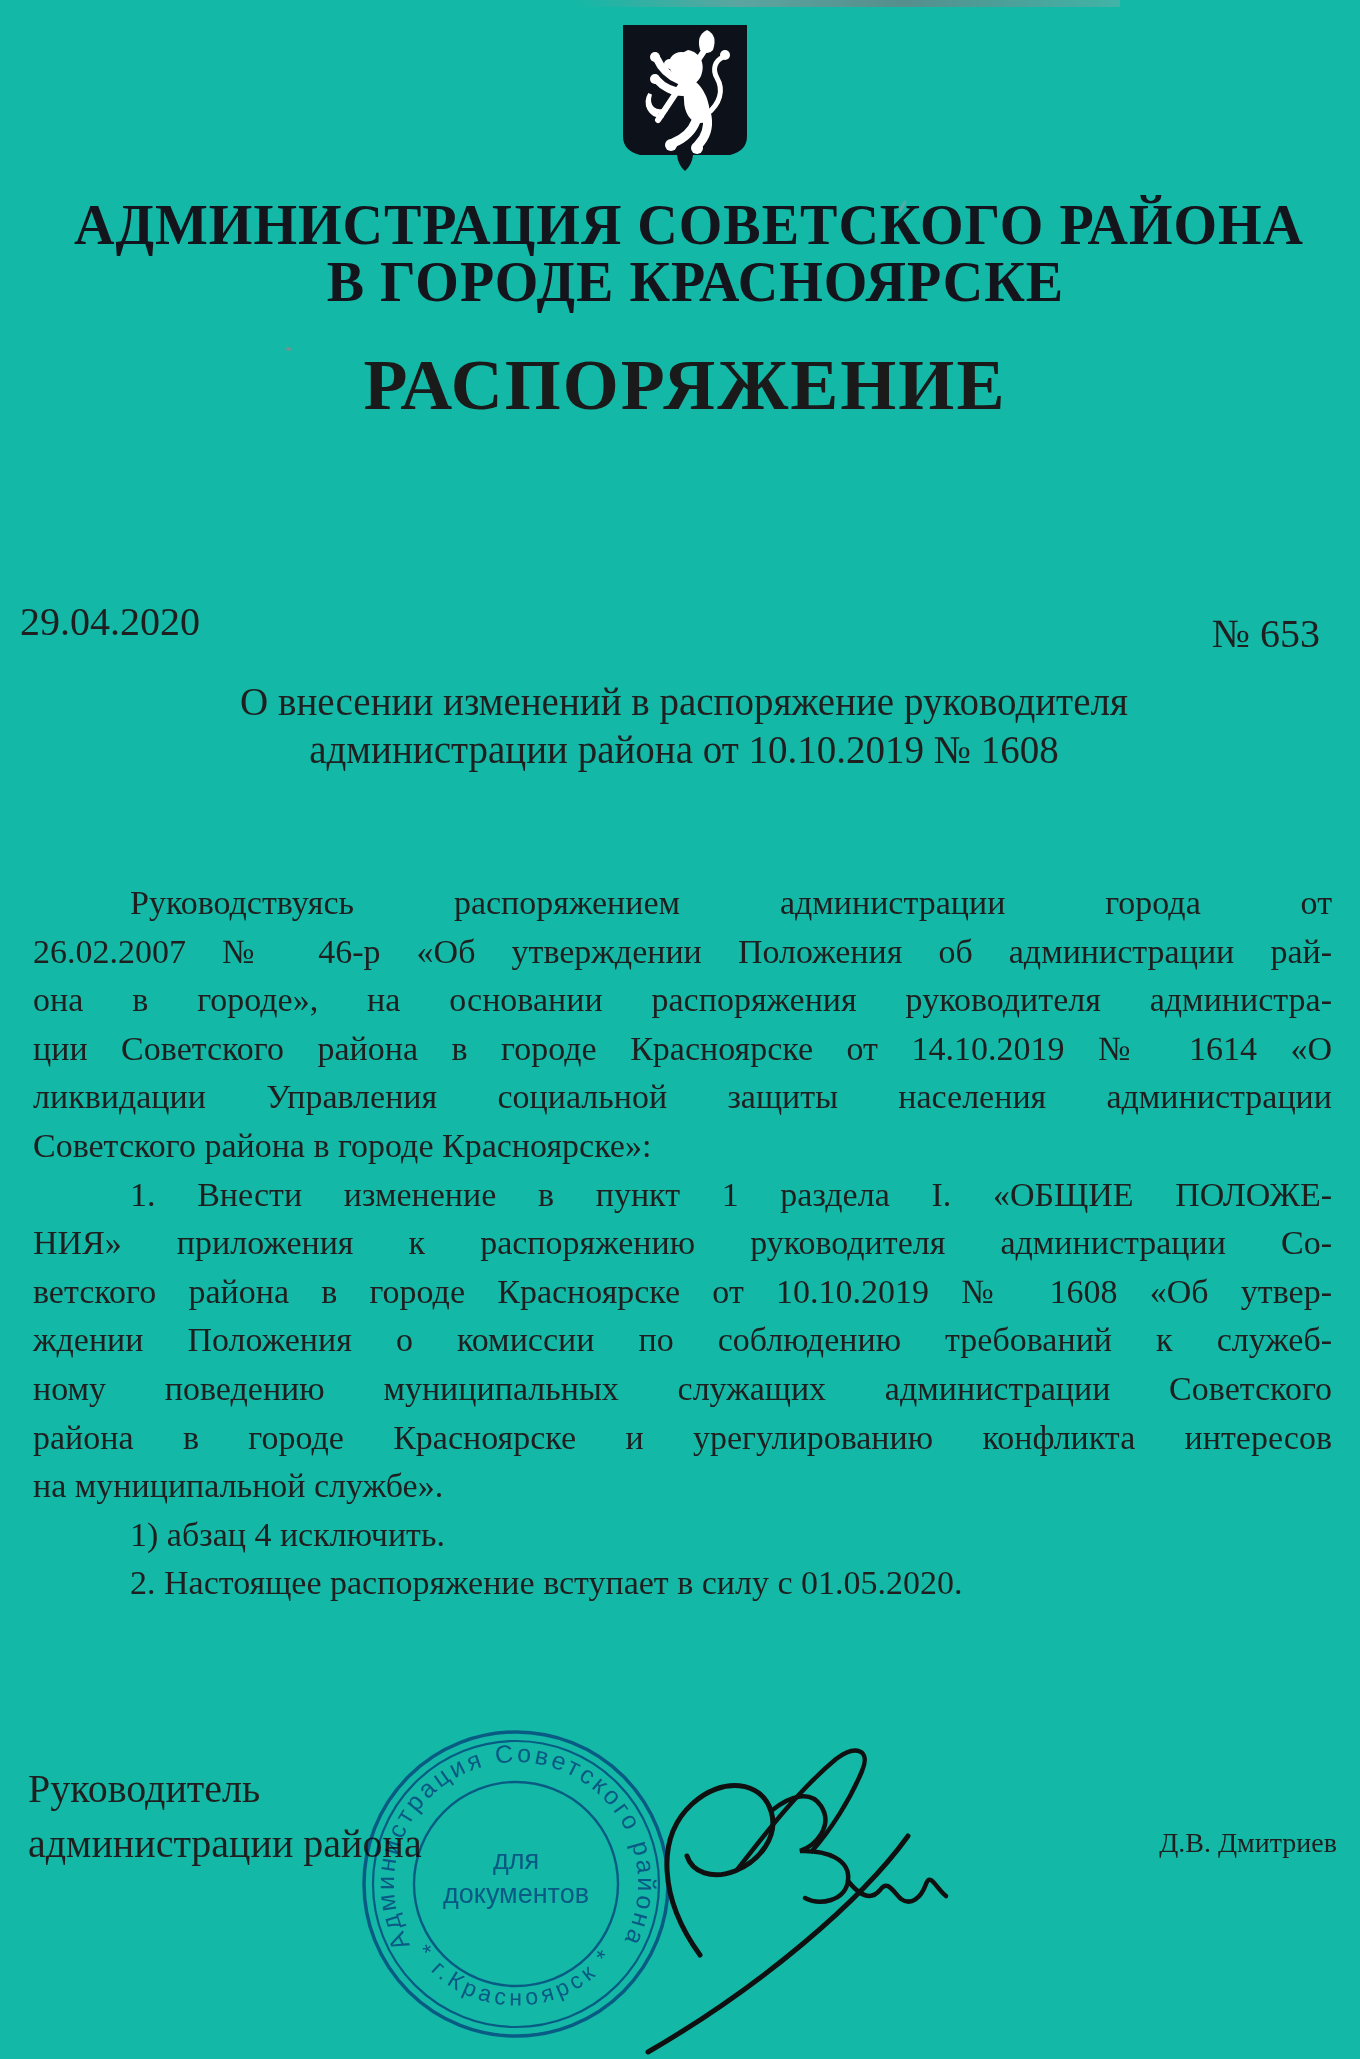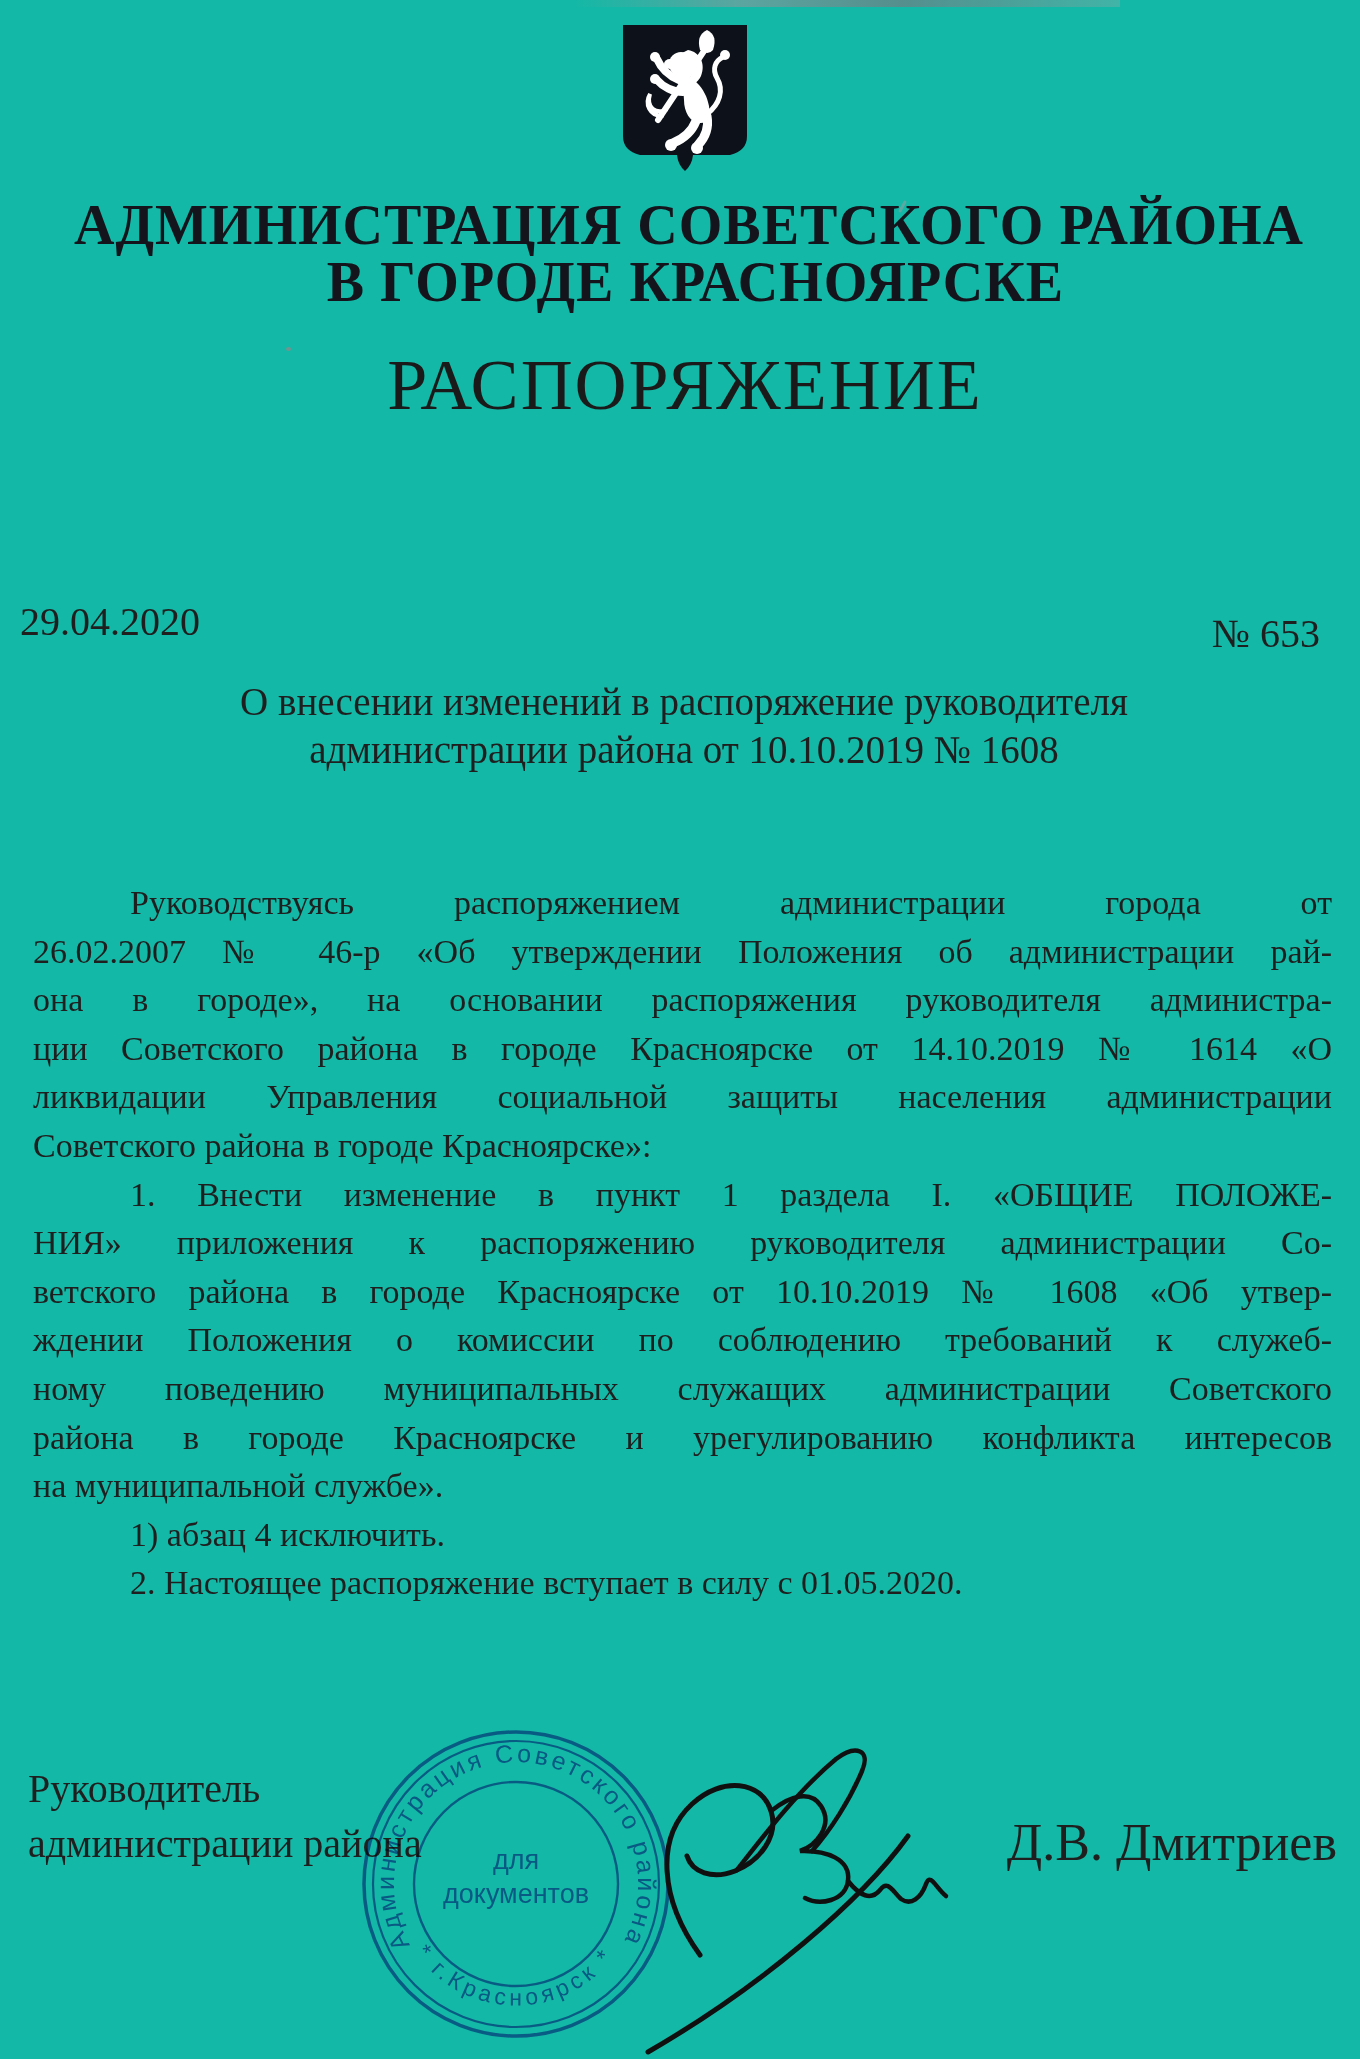--- a/index.html
+++ b/index.html
@@ -19,36 +19,36 @@
   .dot-b{position:absolute;left:798px;top:363px;width:4px;height:3px;border-radius:50%;background:#6f6f6f;opacity:.7;}
   .tick{position:absolute;left:901px;top:200px;width:3px;height:13px;background:#9a9aa0;transform:rotate(28deg);opacity:.55;border-radius:2px;}
 
   .emblem{position:absolute;left:622px;top:24px;width:126px;height:148px;}
 
   .org1{position:absolute;left:0;top:196px;width:100%;text-align:center;padding-left:18px;box-sizing:border-box;
     font-size:56px;font-weight:bold;letter-spacing:1px;line-height:58px;color:#14141c;white-space:nowrap;}
   .org2{position:absolute;left:0;top:253px;width:100%;text-align:center;padding-left:31px;box-sizing:border-box;
     font-size:56px;font-weight:bold;letter-spacing:1px;line-height:58px;color:#14141c;white-space:nowrap;}
   .doctype{position:absolute;left:0;top:345px;width:100%;text-align:center;padding-left:10px;box-sizing:border-box;
-    font-size:72px;font-weight:normal;letter-spacing:2px;line-height:80px;color:#1a1a1a;white-space:nowrap;}
+    font-size:72px;font-weight:bold;letter-spacing:2px;line-height:80px;color:#1a1a1a;white-space:nowrap;}
 
   .dateline{position:absolute;left:0;top:598px;width:100%;height:50px;font-size:40px;line-height:48px;}
   .doc-date{position:absolute;left:20px;top:0;}
   .doc-number{position:absolute;right:40px;top:12px;}
 
   .subject{position:absolute;left:0;top:678px;width:100%;text-align:center;padding-left:8px;box-sizing:border-box;
     font-size:39px;line-height:48.5px;}
 
   .body-text{position:absolute;left:33px;top:879px;width:1299px;font-size:34px;line-height:48.6px;}
   .ln{height:48.6px;text-align:justify;}
   .ln.j{text-align-last:justify;}
   .ln.ind{text-indent:97px;}
 
   .sign-title{position:absolute;left:28px;top:1761px;width:600px;font-size:40px;line-height:55px;}
-  .sign-name{position:absolute;right:23px;top:1818px;font-size:52px;line-height:50px;}
+  .sign-name{position:absolute;right:23px;top:1818px;font-size:28px;line-height:50px;}
 
   .stamp{position:absolute;left:361px;top:1729px;width:310px;height:310px;mix-blend-mode:multiply;opacity:.92;}
   .signature{position:absolute;left:600px;top:1700px;width:420px;height:359px;}
 </style>
 </head>
 <body>
 
 <div class="page">
 
   <div class="scan-top"></div>

